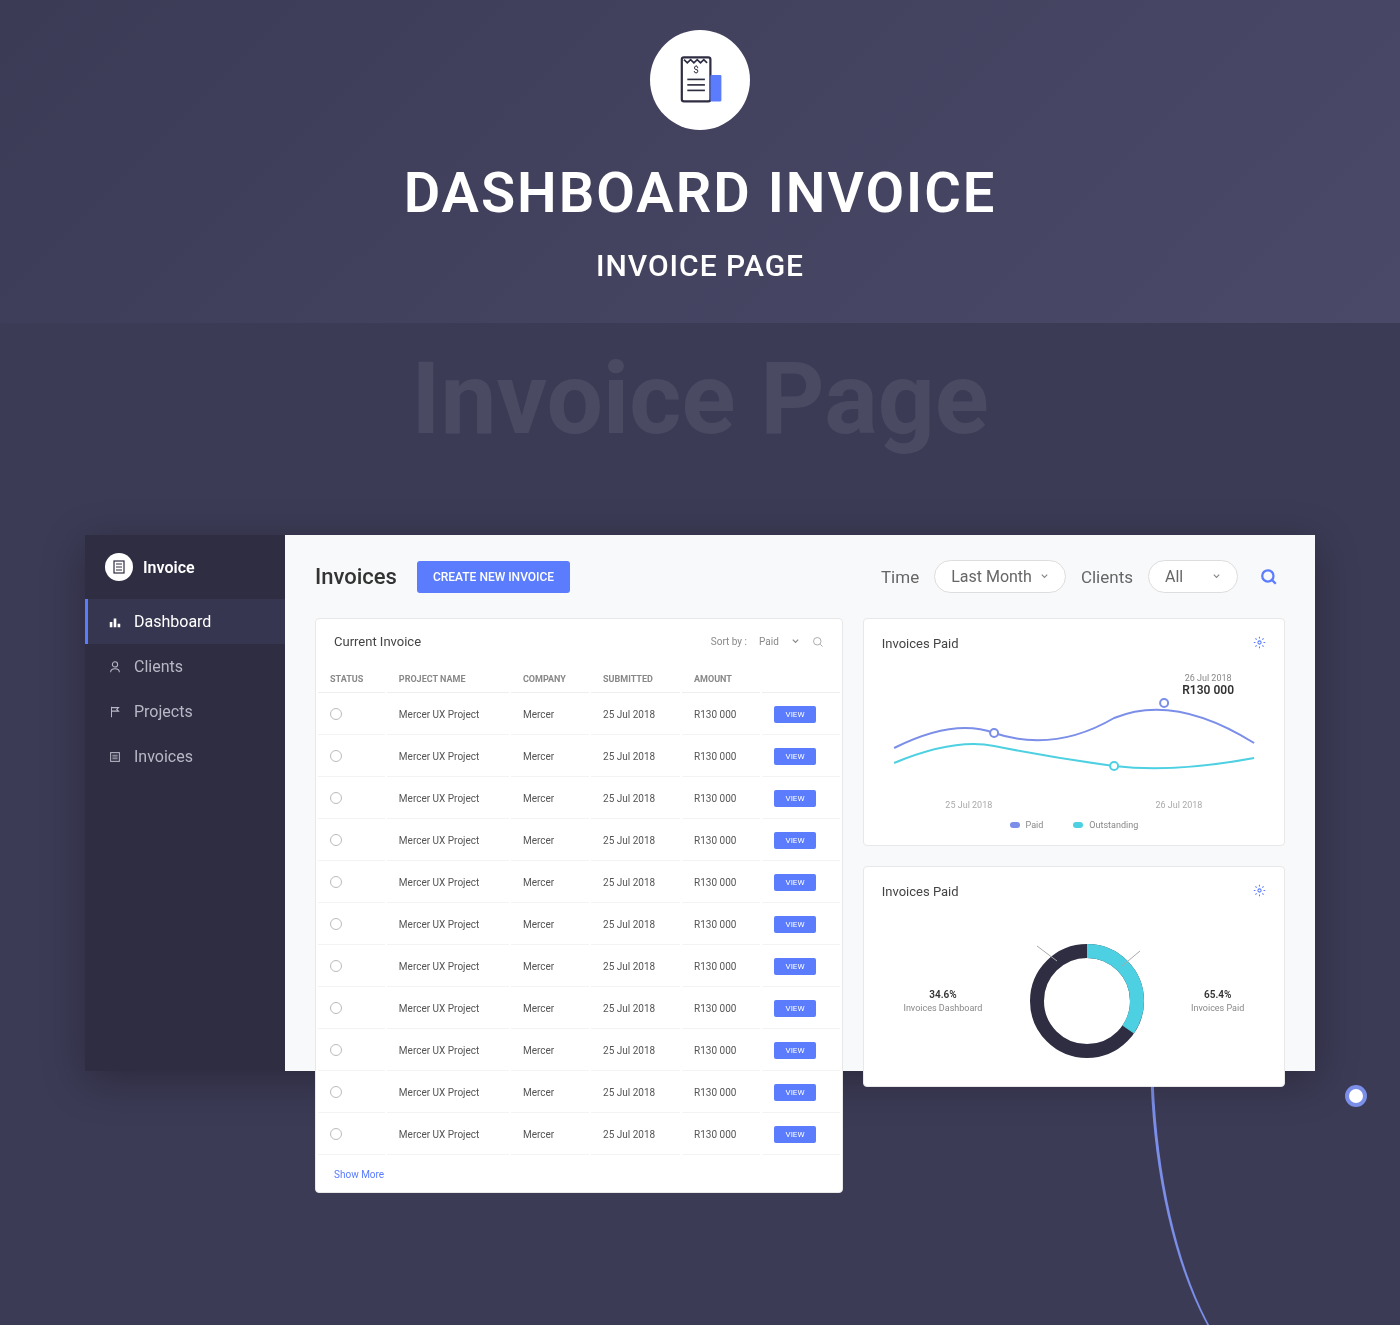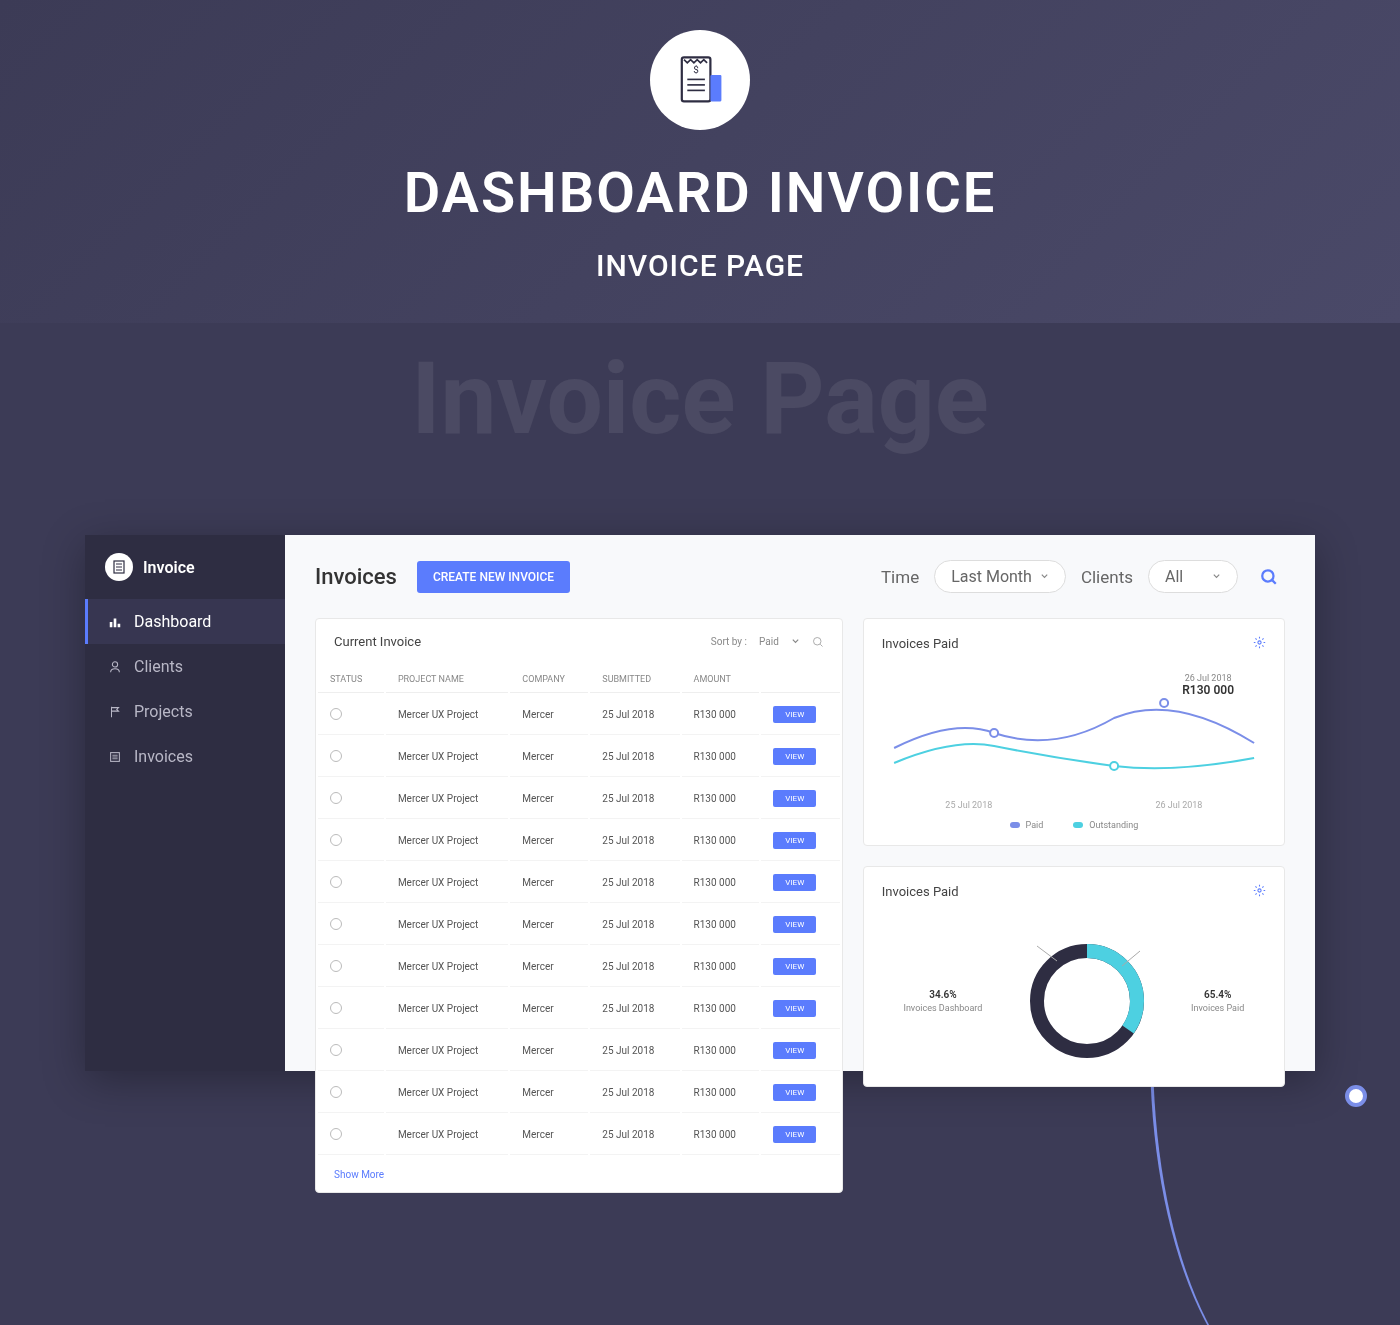--- a/index.html
+++ b/index.html
@@ -35,21 +35,21 @@
 .pill{border:1px solid #ddd;border-radius:20px;padding:6px 16px;font-size:16px;color:#666;display:flex;align-items:center;gap:8px;background:#fff;cursor:pointer}
 .search-btn{width:32px;height:32px;color:#5b7cfd;cursor:pointer;display:flex;align-items:center;justify-content:center}
 .content{display:flex;gap:20px;padding:0 30px 12px}
 .card{background:#fff;border:1px solid #e8e8e8;border-radius:4px}
 .left-col{flex:1.25}
 .right-col{flex:1;display:flex;flex-direction:column;gap:20px}
 .card-header{display:flex;align-items:center;justify-content:space-between;padding:15px 18px}
 .card-title{font-size:13px;color:#444}
 .sort-wrap{display:flex;align-items:center;gap:12px;font-size:10px;color:#888}
 .table{width:100%;font-size:10px}
-.table th{text-align:left;padding:8px 12px;color:#888;font-weight:400;font-size:9px;border-bottom:1px solid #eee}
+.table th{text-align:left;padding:8px 12px;color:#888;font-weight:700;font-size:9px;border-bottom:1px solid #eee}
 .table td{padding:11px 12px;color:#555;border-bottom:1px solid #f3f3f3}
 .status-circle{width:12px;height:12px;border:1.5px solid #bbb;border-radius:50%;display:inline-block}
 .btn-view{background:#5b7cfd;color:#fff;border:none;padding:4px 12px;font-size:8px;border-radius:2px;cursor:pointer}
 .show-more{padding:12px 18px;font-size:10px;color:#5b7cfd;cursor:pointer}
 .gear{color:#5b7cfd;cursor:pointer}
 .chart-area{padding:10px 0 15px;position:relative}
 .chart-tooltip{position:absolute;right:50px;top:5px;text-align:center;font-size:9px;color:#888}
 .chart-tooltip .val{font-size:12px;font-weight:600;color:#333}
 .chart-labels{display:flex;justify-content:space-around;font-size:9px;color:#aaa;margin-top:8px}
 .legend{display:flex;justify-content:center;gap:30px;font-size:9px;color:#888;margin-top:10px}

